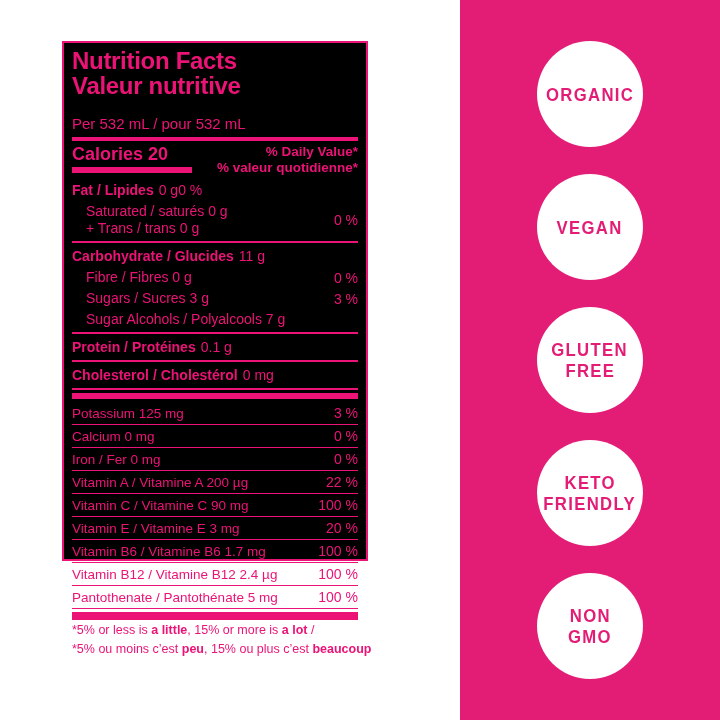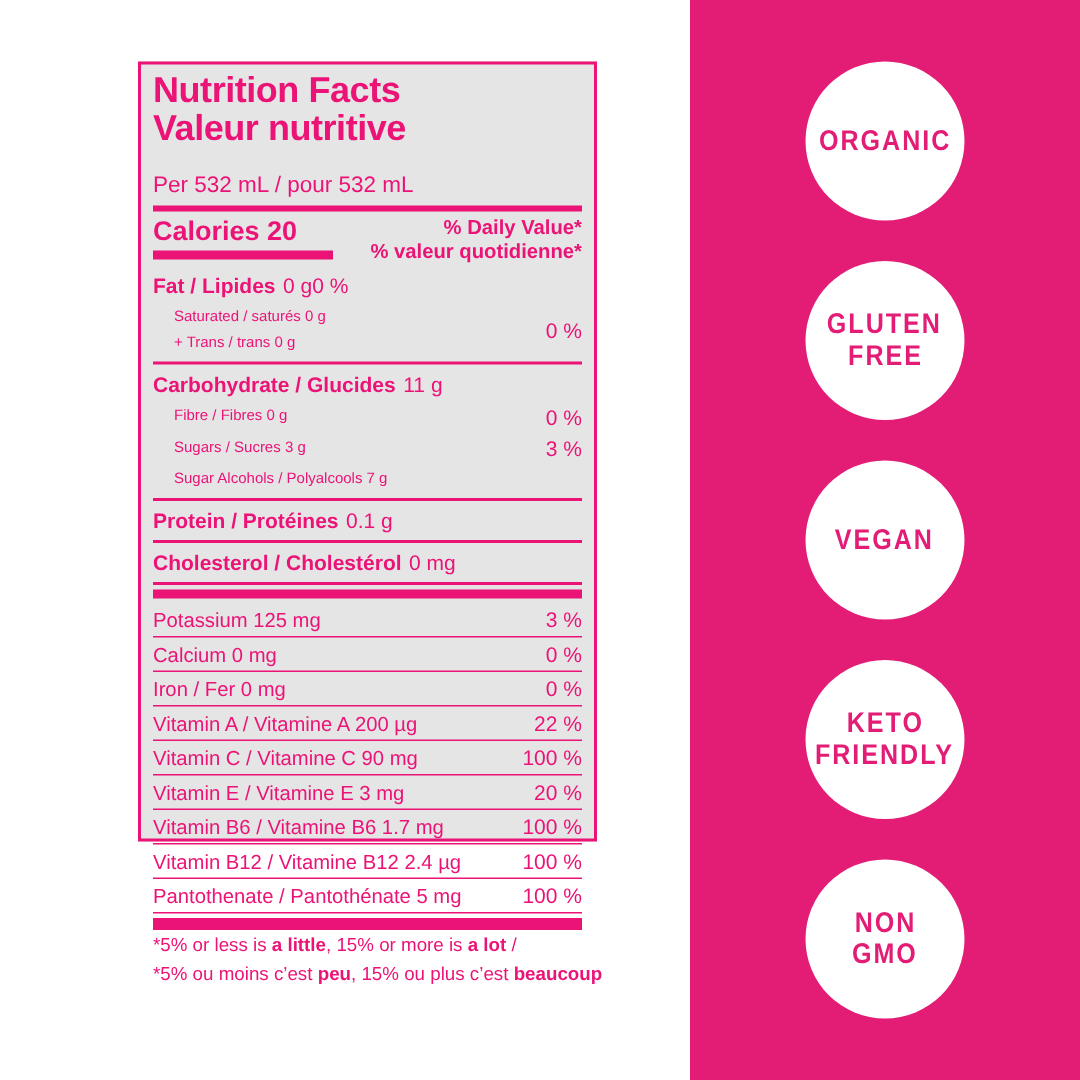--- a/index.html
+++ b/index.html
@@ -11,41 +11,41 @@
   body{
     background:#ffffff;
     font-family:"Liberation Sans", sans-serif;
     position:relative;
     overflow:hidden;
     color:var(--label-pink);
   }
 
   
   .label-box{
-    position:absolute; left:92px; top:41px;
+    position:absolute; left:62px; top:41px;
     width:306px; height:520px;
     border:2px solid var(--label-pink);
     padding:5px 8px 0 8px;
-    background:#e5e5e5;
+    background:#000000;
   }
   .title{font-size:24px;font-weight:bold;line-height:25px;letter-spacing:-0.3px;}
   .serving{font-size:15px;line-height:19px;margin-top:16px;}
   .rule-4{height:4px;background:var(--label-pink);margin:4px 0 3px;}
 
   .calories-block{display:flex;justify-content:space-between;margin-bottom:3px;}
   .calories-left{font-size:18px;font-weight:bold;line-height:20px;}
   .calories-bar{width:120px;height:6px;background:var(--label-pink);margin-top:3px;}
   .dv-header{font-size:13.5px;font-weight:bold;text-align:right;line-height:16px;}
 
   .row{display:flex;justify-content:flex-start;align-items:baseline;
        font-size:14px;line-height:18px;padding:2px 0;}
   .b{font-weight:bold;}
   .amt{margin-left:5px;}
   .subgroup{display:flex;justify-content:space-between;align-items:center;padding:2px 0;}
-  .sub-lines div{font-size:10px;line-height:17px;padding-left:14px;}
+  .sub-lines div{font-size:14px;line-height:17px;padding-left:14px;}
   .dv{font-size:14px;white-space:nowrap;}
   .sep2{height:2px;background:var(--label-pink);margin:2px 0;}
   .bar-6{height:6px;background:var(--label-pink);margin:3px 0;}
   .bar-8{height:8px;background:var(--label-pink);margin:3px 0 2px;}
 
   .micro-row{display:flex;justify-content:space-between;align-items:flex-end;
              font-size:13.5px;line-height:17px;padding:2.5px 0;
              border-bottom:1.5px solid var(--label-pink);}
   .micro-row:last-of-type{border-bottom:none;}
 
@@ -204,27 +204,27 @@
     <span>*5% ou moins c’est </span><span class="b">peu</span><span>, 15% ou plus c’est </span><span class="b">beaucoup</span>
   </div>
 
 </div>
 
 <div class="sidebar">
   <div class="badge">
     <span class="badge-line">ORGANIC</span>
   </div>
   <div class="badge">
+    <span class="badge-line">VEGAN</span>
+  </div>
+  <div class="badge">
     <span class="badge-line">GLUTEN</span>
     <span class="badge-line">FREE</span>
   </div>
   <div class="badge">
-    <span class="badge-line">VEGAN</span>
-  </div>
-  <div class="badge">
     <span class="badge-line">KETO</span>
     <span class="badge-line">FRIENDLY</span>
   </div>
   <div class="badge">
     <span class="badge-line">NON</span>
     <span class="badge-line">GMO</span>
   </div>
 </div>
 
 </body></html>

